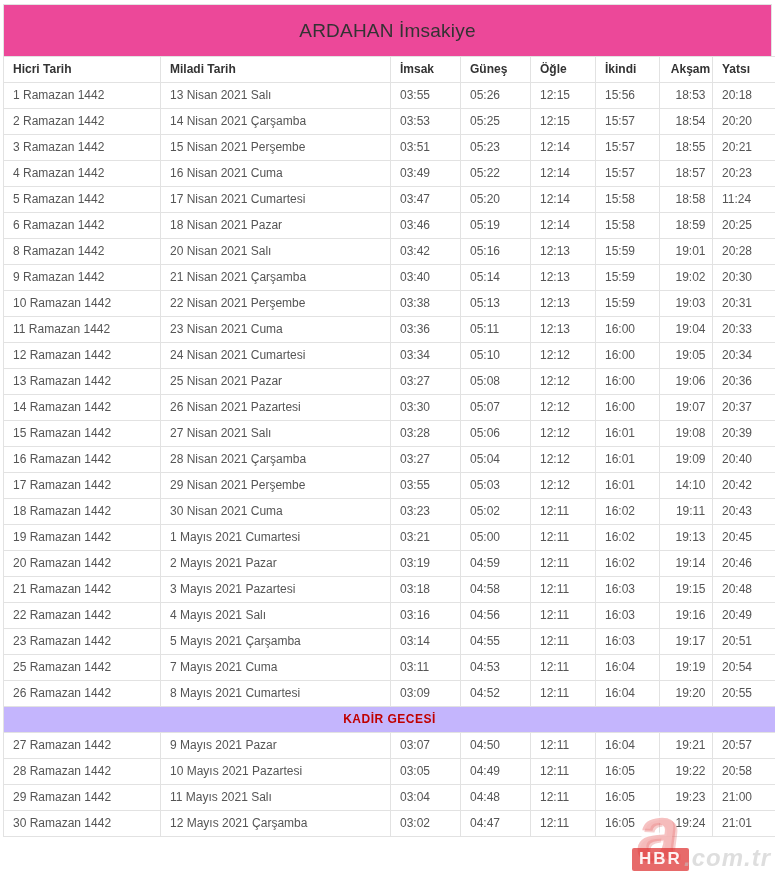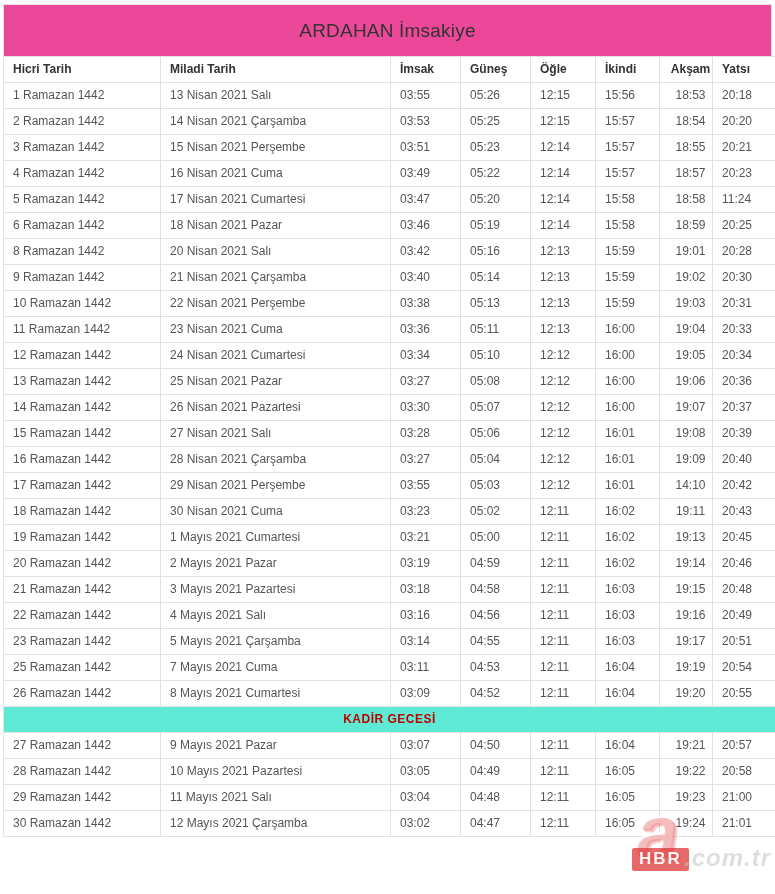--- a/index.html
+++ b/index.html
@@ -359,21 +359,21 @@
           <td class="c0">26 Ramazan 1442</td>
           <td class="c1">8 Mayıs 2021 Cumartesi</td>
           <td class="c2">03:09</td>
           <td class="c3">04:52</td>
           <td class="c4">12:11</td>
           <td class="c5">16:04</td>
           <td class="c6">19:20</td>
           <td class="c7">20:55</td>
         </tr>
         <tr class="banner-row">
-          <td colspan="8" style="background: #5eead4; color: rgb(192, 0, 0);">KADİR GECESİ</td>
+          <td colspan="8" style="background: #c4b5fd; color: rgb(192, 0, 0);">KADİR GECESİ</td>
         </tr>
         <tr>
           <td class="c0">27 Ramazan 1442</td>
           <td class="c1">9 Mayıs 2021 Pazar</td>
           <td class="c2">03:07</td>
           <td class="c3">04:50</td>
           <td class="c4">12:11</td>
           <td class="c5">16:04</td>
           <td class="c6">19:21</td>
           <td class="c7">20:57</td>

